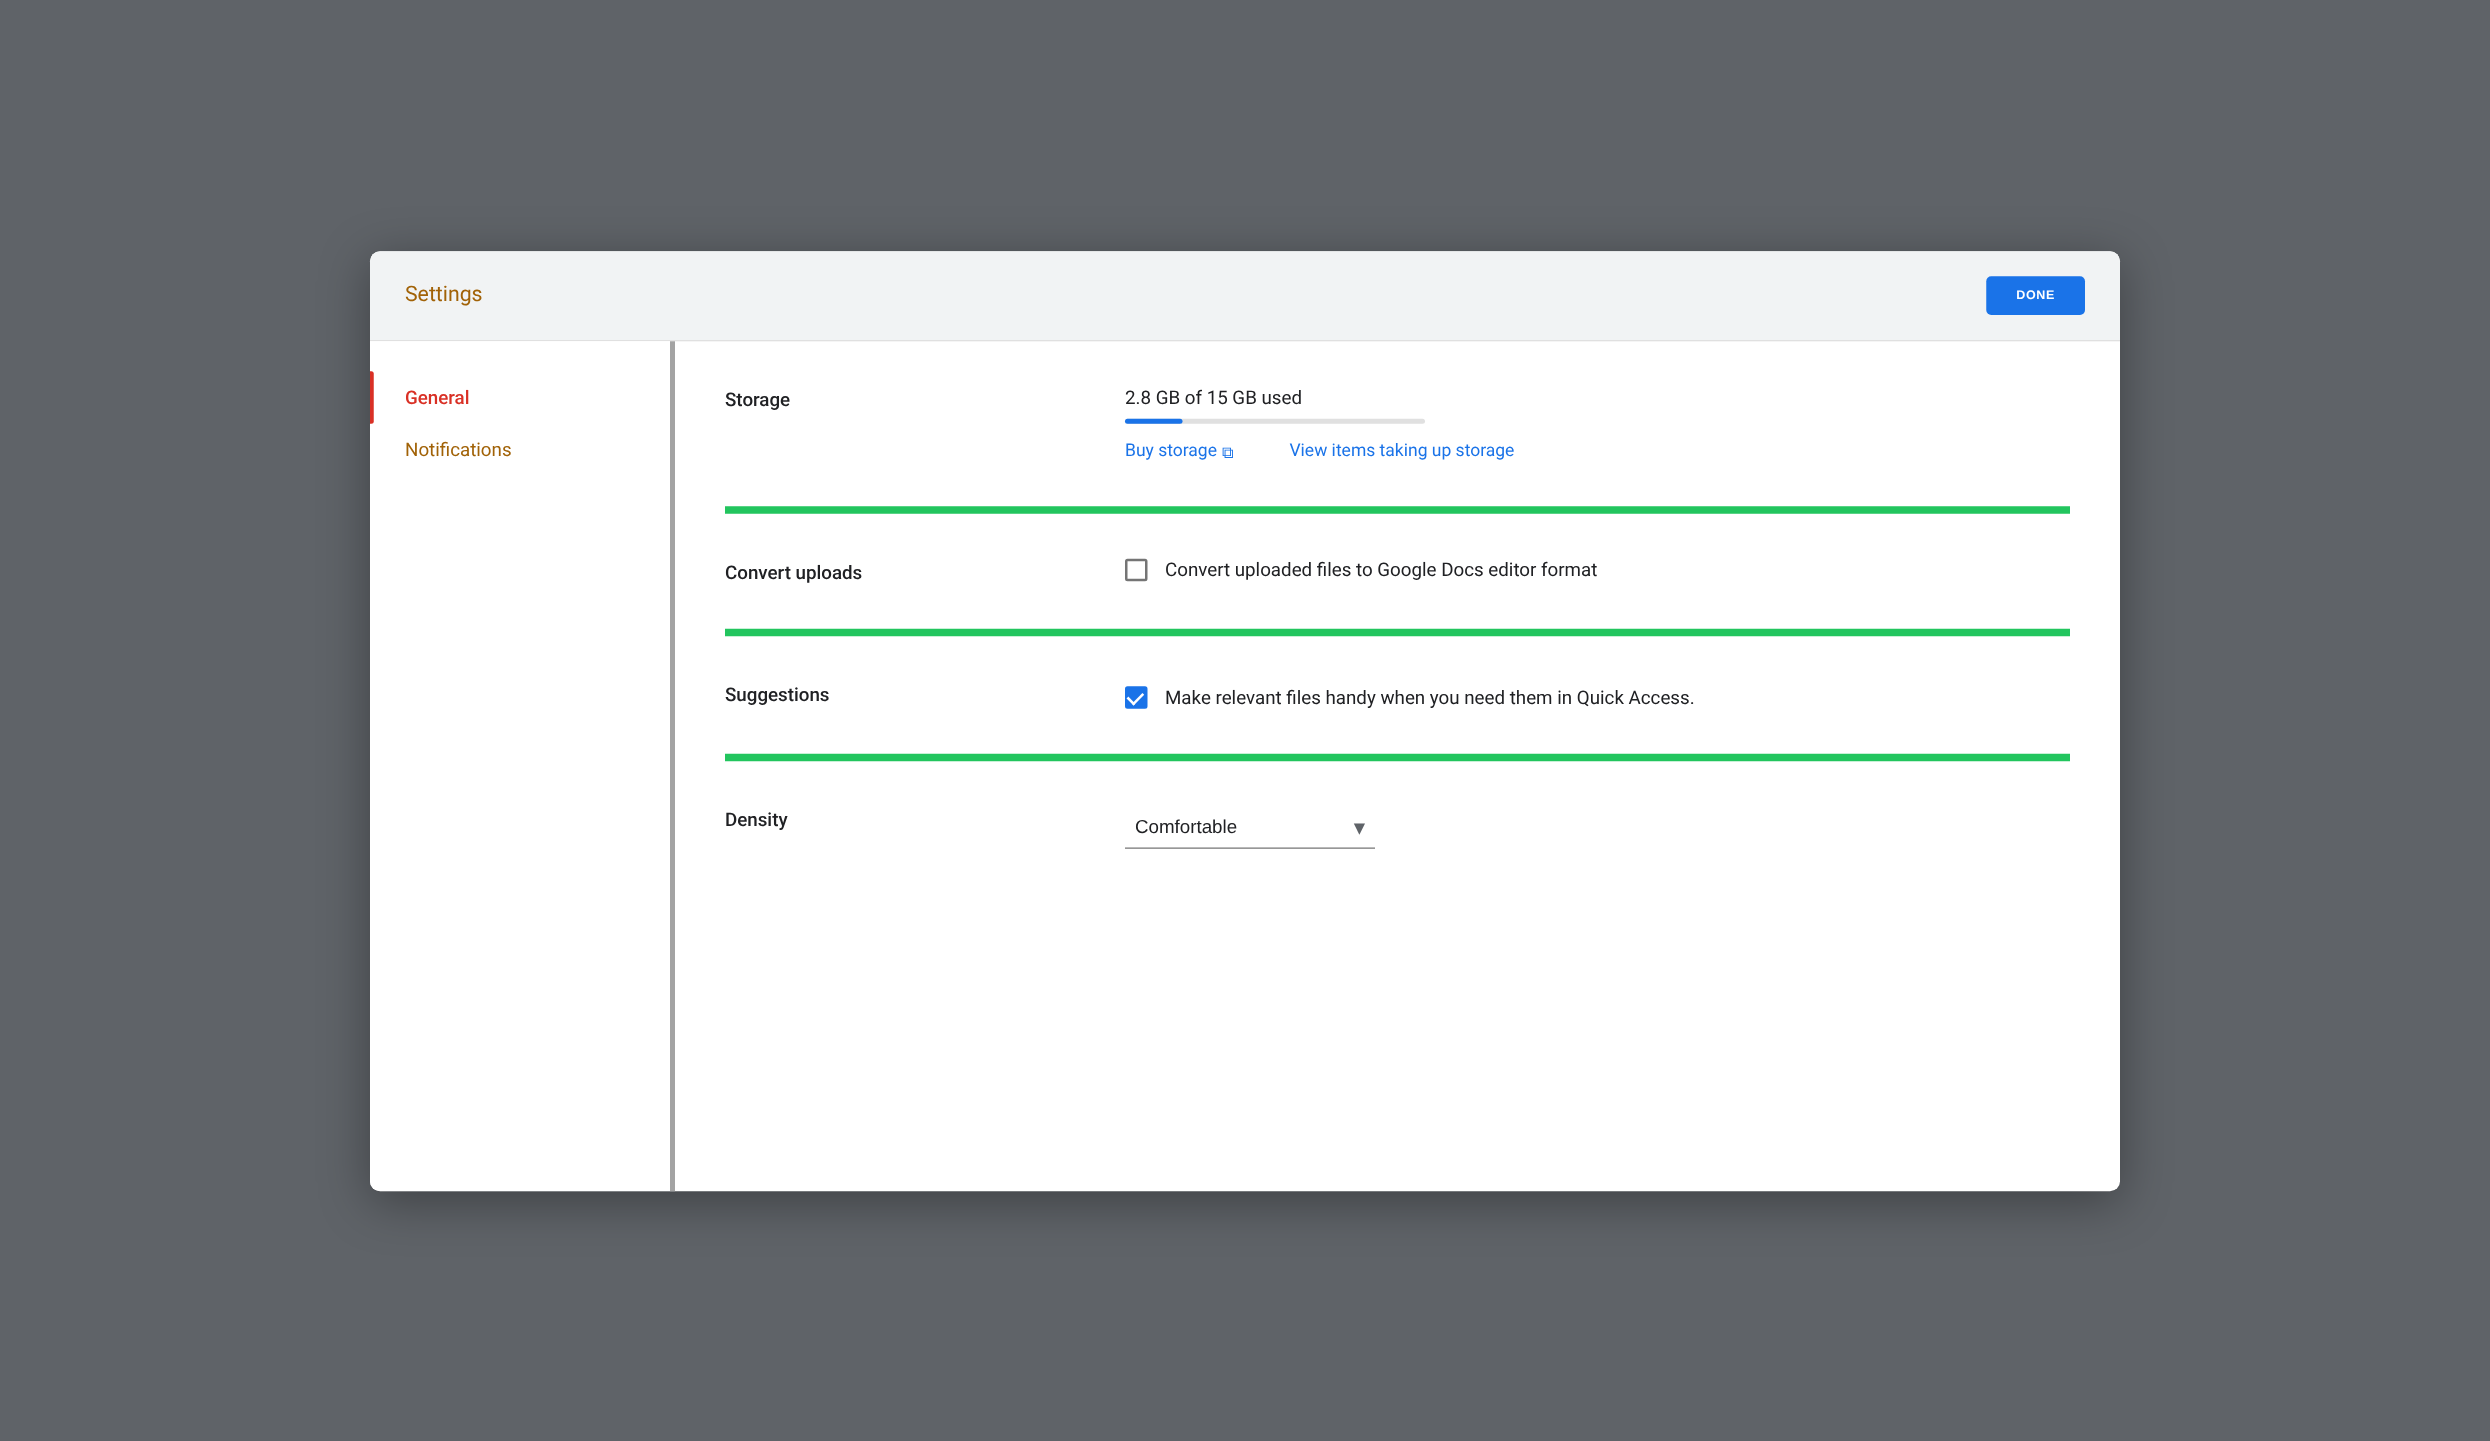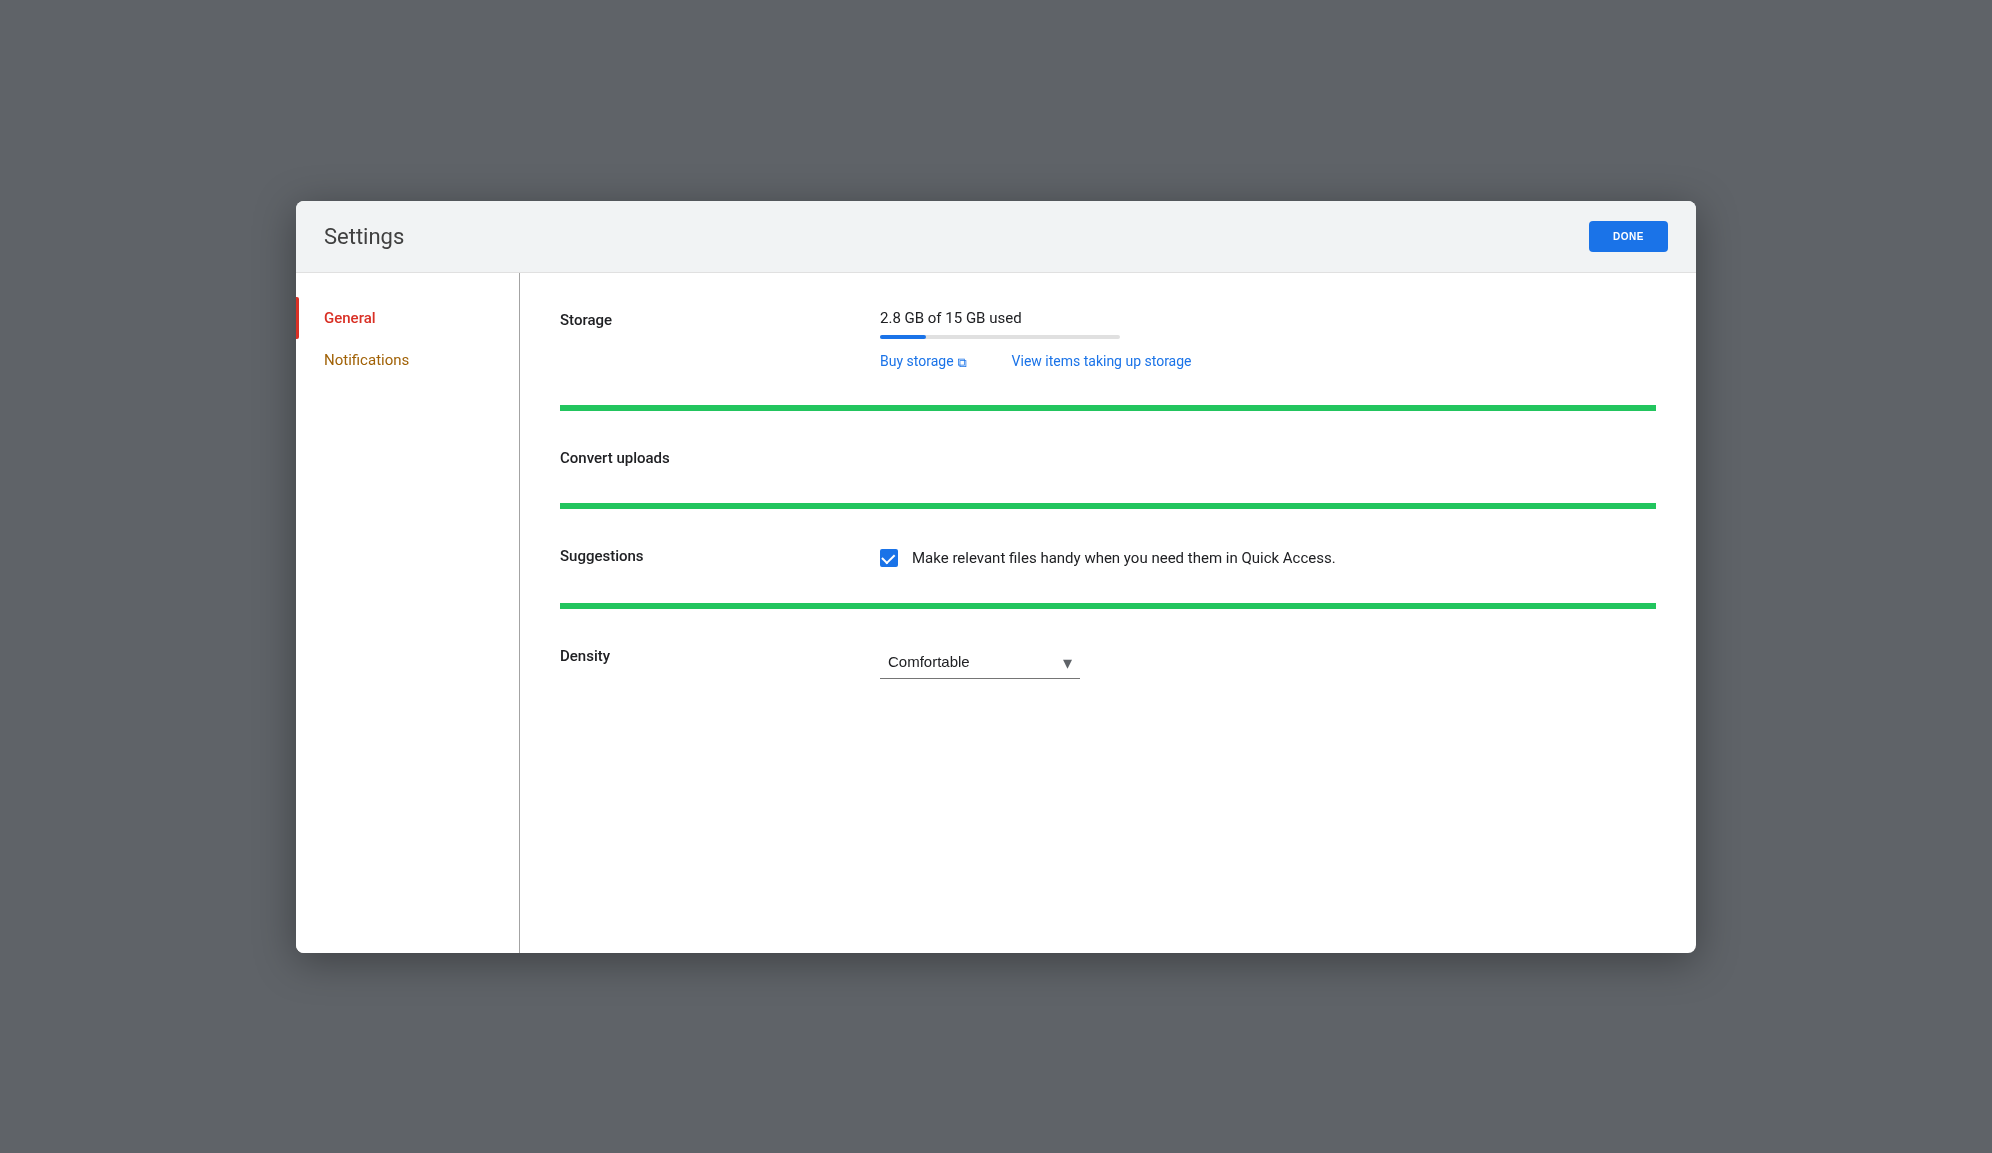--- a/index.html
+++ b/index.html
@@ -29,23 +29,23 @@
     .dialog-header {
       background: #f1f3f4;
       padding: 20px 28px;
       display: flex;
       align-items: center;
       justify-content: space-between;
       border-bottom: 1px solid #e0e0e0;
     }
 
     .dialog-title {
-      font-size: 22px;
+      font-size: 17px;
       font-weight: 400;
-      color: #404040;
+      color: #a16207;
     }
 
     .done-button {
       background: #1a73e8;
       color: #fff;
       border: none;
       border-radius: 4px;
       padding: 10px 24px;
       font-size: 10px;
       font-weight: 600;
@@ -53,23 +53,23 @@
       cursor: pointer;
       text-transform: uppercase;
     }
 
     .dialog-body {
       display: flex;
       min-height: 680px;
     }
 
     .sidebar {
-      width: 224px;
+      width: 244px;
       background: #fff;
-      border-right: 1px solid #a3a3a3;
+      border-right: 4px solid #a3a3a3;
       padding-top: 24px;
       flex-shrink: 0;
     }
 
     .sidebar-item {
       padding: 12px 28px;
       font-size: 15px;
       color: #a16207;
       cursor: pointer;
       position: relative;
@@ -294,20 +294,26 @@
             </a>
             <a class="storage-link">
               <span>View items taking up storage</span>
             </a>
           </div>
         </div>
       </div>
 
       <div class="settings-section">
         <div class="section-label">Convert uploads</div>
+        <div class="section-content">
+          <div class="checkbox-row">
+            <div class="checkbox-box"></div>
+            <span class="checkbox-label">Convert uploaded files to Google Docs editor format</span>
+          </div>
+        </div>
       </div>
 
 
       <div class="settings-section">
         <div class="section-label">Suggestions</div>
         <div class="section-content suggestions-align">
           <div class="checkbox-row">
             <div class="checkbox-box checked"></div>
             <span class="checkbox-label">Make relevant files handy when you need them in Quick Access.</span>
           </div>

